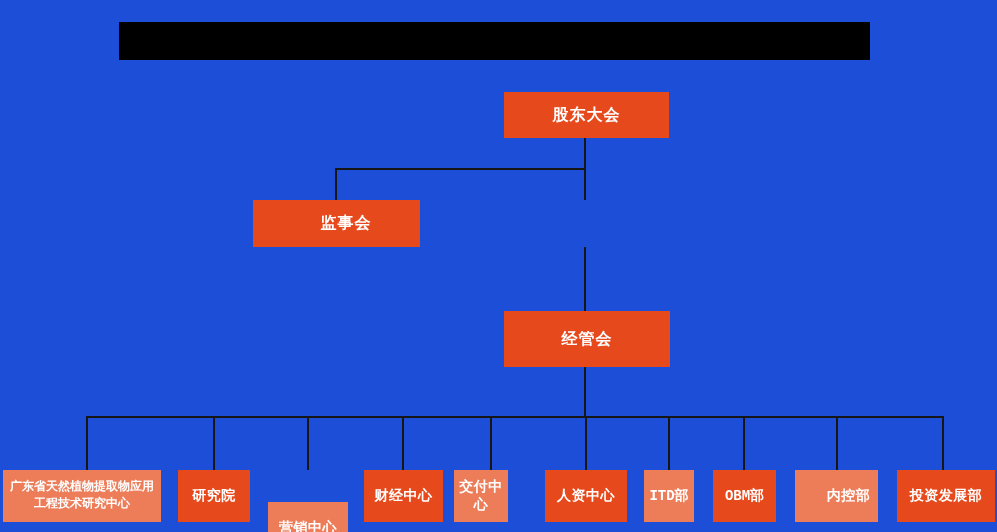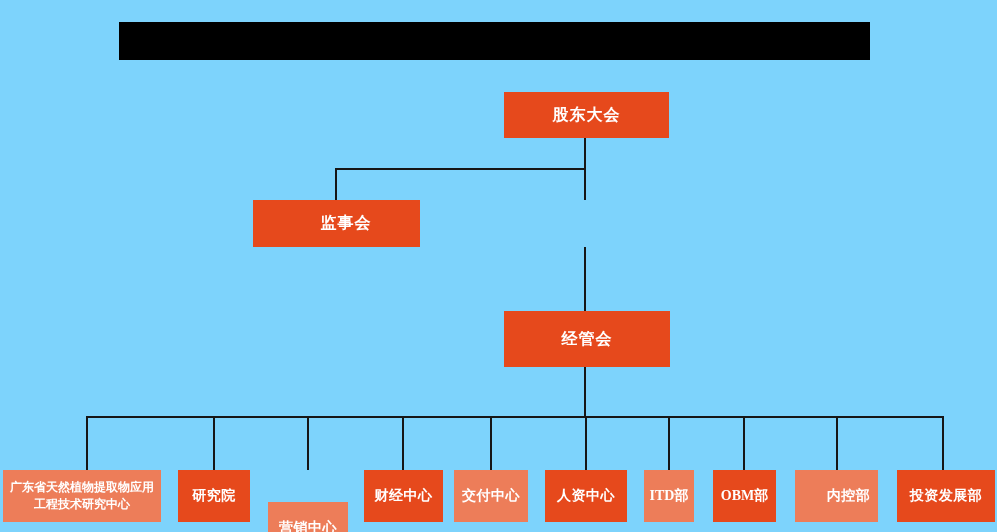--- a/index.html
+++ b/index.html
@@ -8,23 +8,23 @@
     --line: #161616;
     --redact: #000000;
     --text: #FFFFFF;
   }
   * { margin: 0; padding: 0; box-sizing: border-box; }
   body { background: #ffffff; }
   .canvas {
     position: relative;
     width: 997px;
     height: 532px;
-    background: #7dd3fc;
+    background: #1d4ed8;
     overflow: hidden;
-    font-family: Liberation Serif, serif;
+    font-family: Liberation Mono, monospace;
   }
   .redaction {
     position: absolute;
     left: 119px; top: 22px;
     width: 751px; height: 38px;
     background: var(--redact);
   }
   .node {
     position: absolute;
     display: flex;
@@ -41,21 +41,21 @@
   #n-root  { left: 504px; top:  92px; width: 165px; height: 46px; font-size: 16px; }
   #n-sup   { left: 253px; top: 200px; width: 167px; height: 47px; font-size: 16px; padding-left: 19px; }
   #n-board { left: 503px; top: 200px; width: 167px; height: 47px; font-size: 16px; }
   #n-mgmt  { left: 504px; top: 311px; width: 166px; height: 56px; font-size: 16px; }
 
   .dept { top: 470px; height: 52px; font-size: 14px; letter-spacing: 0.5px; text-align: center; }
   #d0 { left:   3px; width: 158px; font-size: 12px; line-height: 1.4; padding: 0 5px; letter-spacing: 0; }
   #d1 { left: 178px; width:  72px; }
   #d2 { left: 268px; width:  80px; margin-top: 32px; }
   #d3 { left: 364px; width:  79px; }
-  #d4 { left: 454px; width:  74px; }
+  #d4 { left: 454px; width:  54px; }
   #d5 { left: 545px; width:  82px; }
   #d6 { left: 644px; width:  50px; letter-spacing: 0; }
   #d7 { left: 713px; width:  63px; letter-spacing: 0; }
   #d8 { left: 795px; width:  83px; padding-left: 24px; }
   #d9 { left: 897px; width:  98px; }
 
   .line { position: absolute; background: var(--line); }
   .l-v1 { left: 584px; top: 138px; width: 2px;   height: 62px; }
   .l-h1 { left: 335px; top: 168px; width: 251px; height: 2px;  }
   .l-v2 { left: 335px; top: 168px; width: 2px;   height: 32px; }

